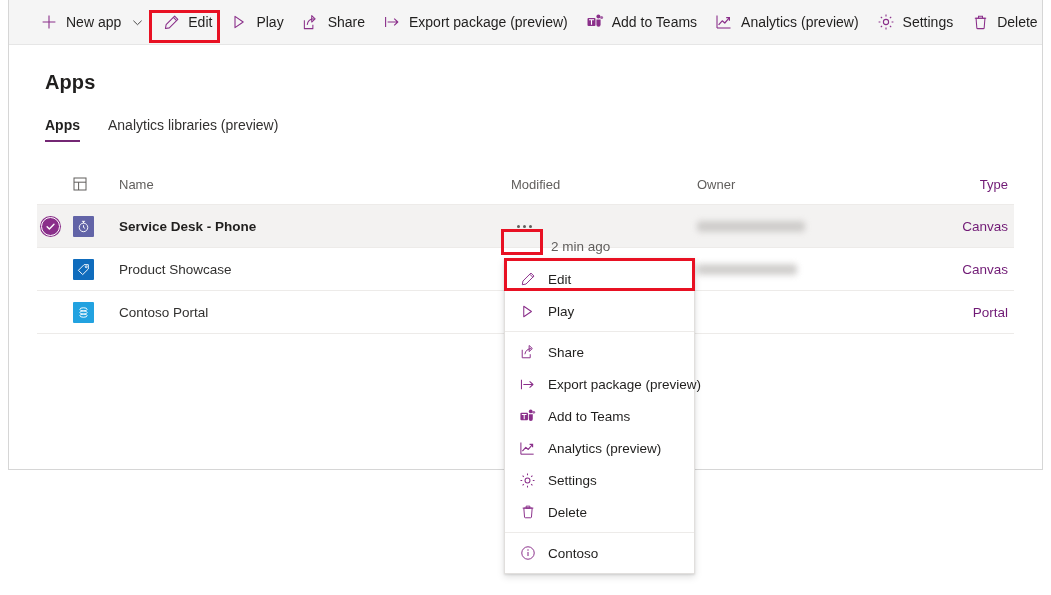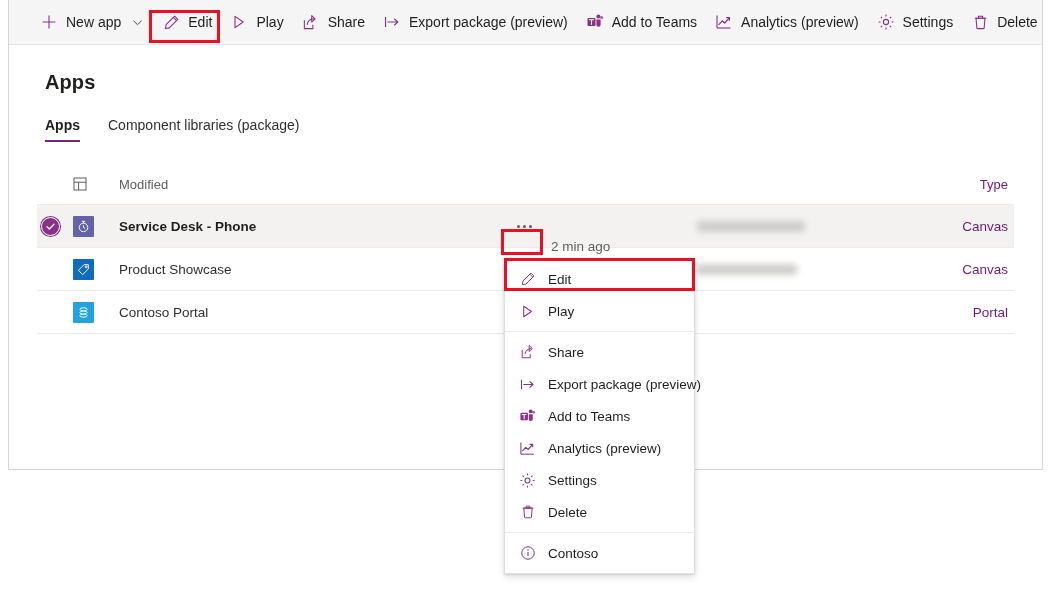--- a/index.html
+++ b/index.html
@@ -352,37 +352,39 @@
 
   <div id="page-body">
 
     <div id="page-title">Apps</div>
 
     <div id="pivot-tabs">
       <div class="pivot-tab selected">
         <span>Apps</span>
       </div>
       <div class="pivot-tab">
-        <span>Component libraries (package)</span>
+        <span>Analytics libraries (preview)</span>
       </div>
     </div>
 
     <div id="app-list">
 
       <div class="list-header">
         <div class="col-check"></div>
         <div class="col-icon">
           <span class="hdr-grid-icon">
             <svg width="14" height="14" viewBox="0 0 14 14">
               <rect x="1" y="1" width="12" height="12" fill="none" stroke="currentColor" stroke-width="1"></rect>
               <path d="M1 5.2h12M5.6 5.2V13" stroke="currentColor" stroke-width="1" fill="none"></path>
             </svg>
           </span>
         </div>
+        <div class="col-name">Name</div>
         <div class="col-mod">Modified</div>
+        <div class="col-owner">Owner</div>
         <div class="col-type">Type</div>
       </div>
 
       <div class="list-row selected">
         <div class="col-check">
           <span class="check-circle">
             <svg width="11" height="11" viewBox="0 0 12 12">
                 <path d="M2.3 6.2l2.5 2.6L9.8 3.5" stroke="#ffffff" stroke-width="1.5" fill="none" stroke-linecap="round" stroke-linejoin="round"></path>
               </svg>
           </span>

